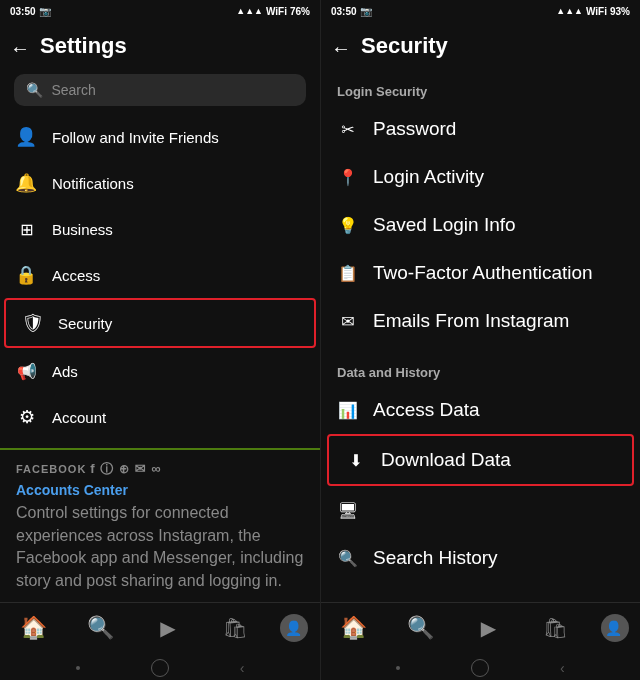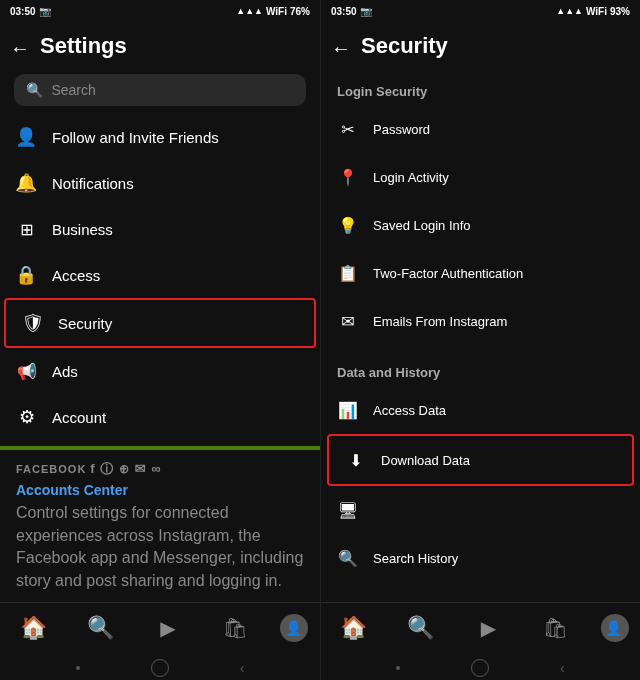--- a/index.html
+++ b/index.html
@@ -107,21 +107,21 @@
     .section-header {
       padding: 14px 26px 6px 16px;
       font-size: 13px;
       font-weight: 600;
       color: #aaa;
     }
 
     
     .facebook-section {
       padding: 10px 16px;
-      border-top: 4px solid #4d7c0f;
+      border-top: 2px solid #4d7c0f;
       margin-top: auto;
     }
     .facebook-label {
       font-size: 11px;
       font-weight: 700;
       color: #888;
       letter-spacing: 1px;
       display: flex;
       align-items: center;
       gap: 4px;
@@ -216,21 +216,21 @@
     .security-item .icon {
       width: 22px;
       height: 22px;
       display: flex;
       align-items: center;
       justify-content: center;
       font-size: 18px;
       flex-shrink: 0;
     }
     .security-item .label {
-      font-size: 13px;
+      font-size: 19px;
       color: #fff;
     }
   </style>
 </head>
 <body>
 
 <div class="screen">
 
   <div class="status-bar">
     <div class="status-left">

